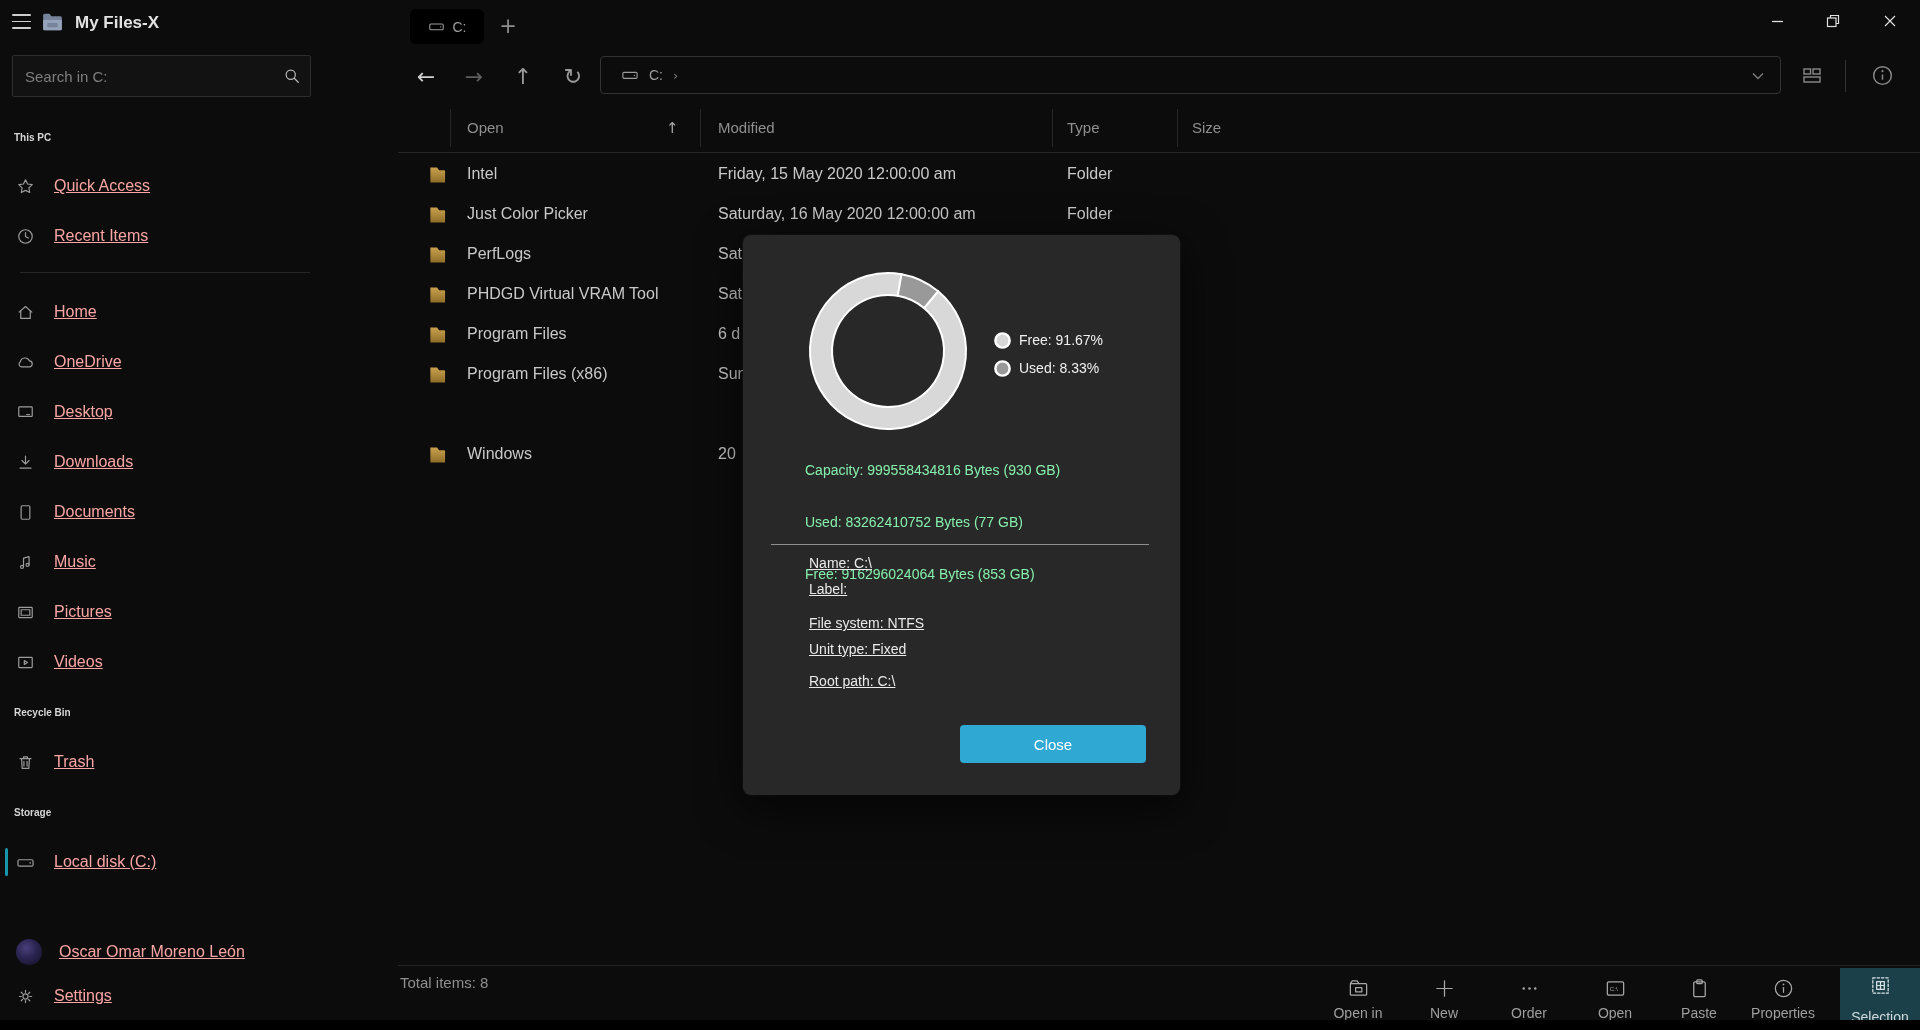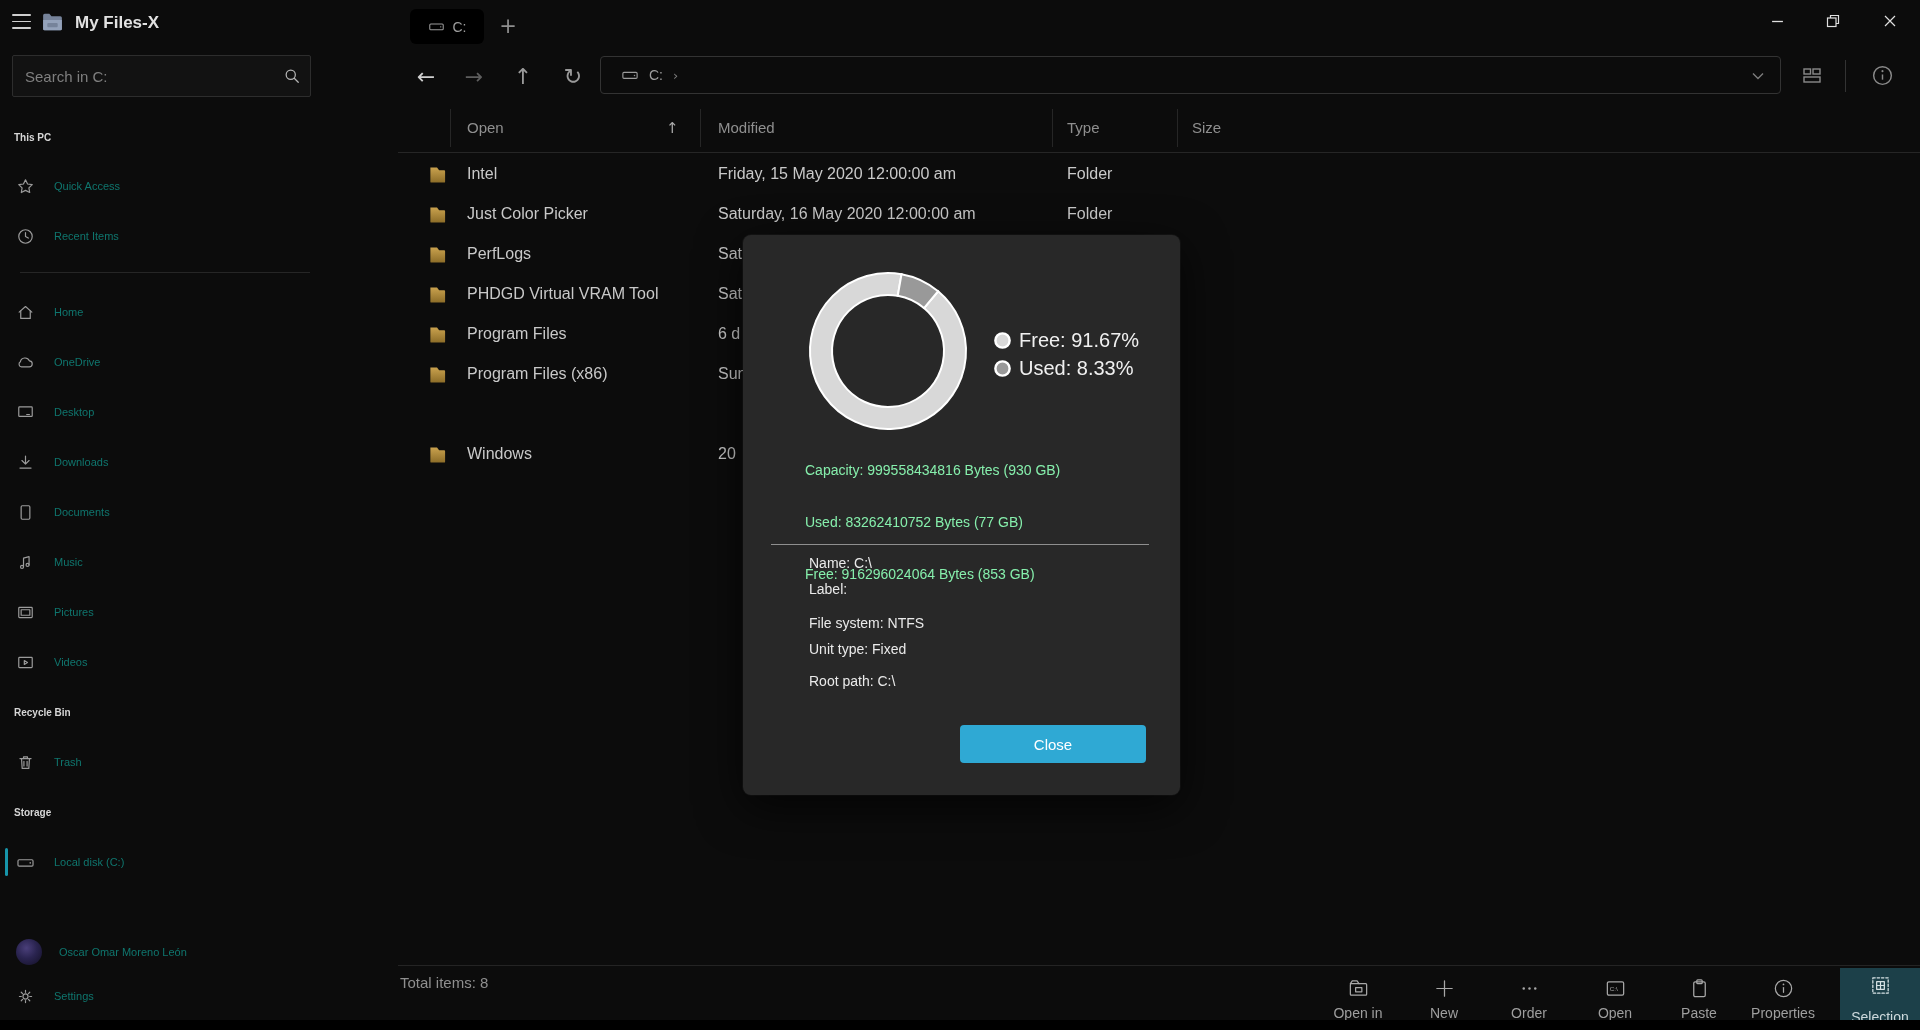--- a/index.html
+++ b/index.html
@@ -35,21 +35,21 @@
   .addr-drive{color:#8f8f8f;}
   .addr-crumb{color:#9d9d9d;font-size:14px;}
   .addr-sep{color:#7d7d7d;font-size:13px;font-family:"DejaVu Sans",sans-serif;}
   .addr-chevron{position:absolute;right:14px;top:13px;}
 
   
   .side-header{position:absolute;left:14px;width:290px;height:24px;font-size:10px;font-weight:bold;color:#d6d6d6;
                display:flex;align-items:center;}
   .side-item{position:absolute;left:0;width:318px;height:40px;display:flex;align-items:center;padding-left:16px;
              box-sizing:border-box;gap:19px;cursor:pointer;}
-  .side-item .lbl{font-size:11px;color:#0f766e;}
+  .side-item .lbl{font-size:16px;color:#fca5a5;text-decoration:underline;}
   .side-divider{position:absolute;left:20px;top:272px;width:290px;height:1px;background:#262626;}
   .sel-bar{position:absolute;left:5px;top:848px;width:3px;height:28px;background:#1795aa;border-radius:2px;}
   .avatar{width:26px;height:26px;border-radius:50%;background:radial-gradient(circle at 40% 35%,#4a3f7a 0%,#2a2450 45%,#120f24 100%);}
 
   
   .cols-header{position:absolute;left:398px;top:105px;width:1522px;height:47px;border-bottom:1px solid #262626;
                font-size:15px;color:#8f8f8f;}
   .col-label{position:absolute;top:14px;}
   .col-div{position:absolute;top:4px;width:1px;height:38px;background:#262626;}
   .frow{position:absolute;left:398px;width:1522px;height:40px;}
@@ -67,24 +67,24 @@
   .bt-item .bt-lbl{font-size:14px;color:#9f9f9f;}
   .bt-item.active{background:#1c4049;}
   .bt-item.active .bt-lbl{color:#cdd9dc;}
   .bt-ic{stroke:#a8a8a8;fill:none;stroke-width:1.3;stroke-linecap:round;stroke-linejoin:round;}
   .bt-item.active .bt-ic{stroke:#d6e2e5;}
 
   
   .dialog{position:absolute;left:743px;top:235px;width:437px;height:560px;background:#282828;border-radius:8px;
           box-shadow:0 12px 45px rgba(0,0,0,.7),0 0 0 1px rgba(255,255,255,.04);z-index:50;}
   .legend-row{position:absolute;left:250px;height:22px;display:flex;align-items:center;gap:7px;
-              font-size:20px;color:#f0f0f0;}
+              font-size:14px;color:#f0f0f0;}
   .dlg-stats{position:absolute;left:62px;top:222px;font-size:14px;color:#86efac;line-height:26px;white-space:pre;}
   .dlg-divider{position:absolute;left:28px;top:309px;width:378px;height:1px;background:#8f8f8f;}
-  .dlg-detail{position:absolute;left:66px;font-size:14px;color:#eaeaea;}
+  .dlg-detail{position:absolute;left:66px;font-size:14px;color:#eaeaea;text-decoration:underline;}
   .close-btn{position:absolute;left:217px;top:490px;width:186px;height:38px;background:#2fa9d4;border:none;border-radius:4px;
              color:#fff;font-size:15px;font-family:"Liberation Sans",sans-serif;cursor:pointer;}
 </style>
 </head>
 <body>
 
 <div class="app">
 
   <div class="titlebar">
     <div class="hamburger">

